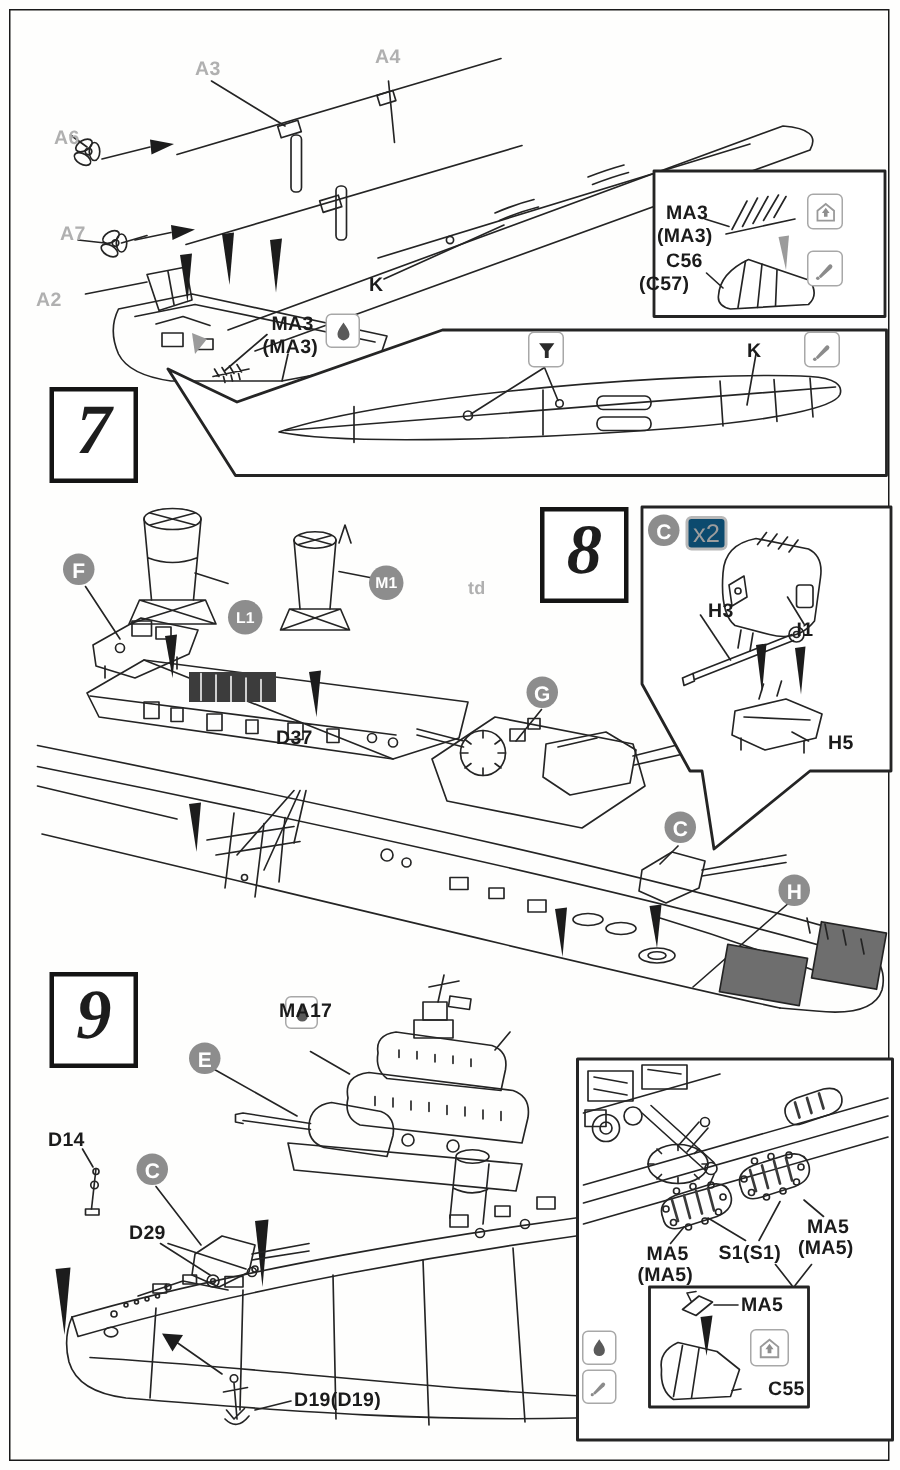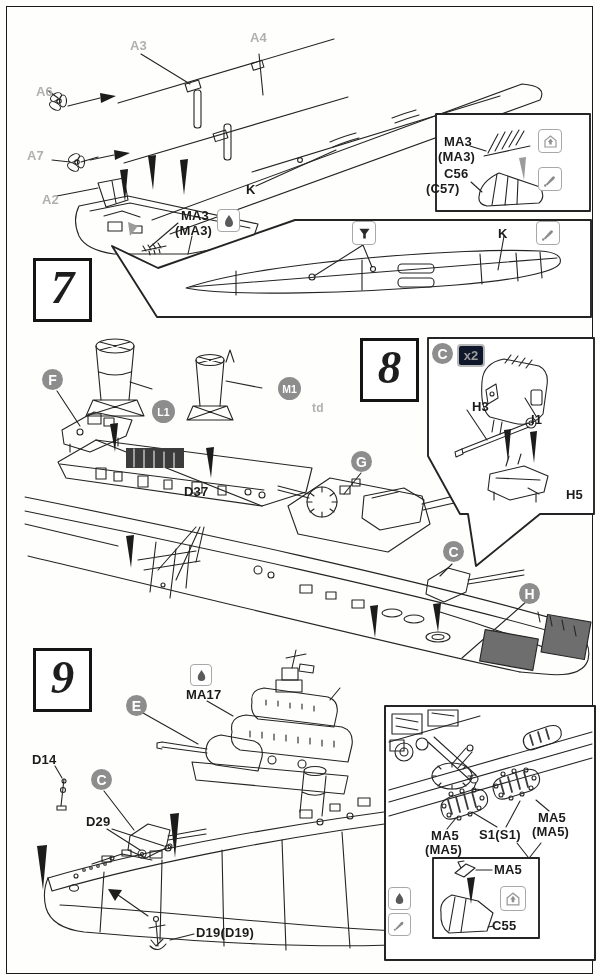--- a/index.html
+++ b/index.html
@@ -11,22 +11,22 @@
   .lbl.gray{color:#b0b0b0;}
   .lbl.sm{font-size:12px;}
   .badge{position:absolute;z-index:3;width:21px;height:21px;border-radius:50%;background:#8d8d8d;color:#fff;
          display:flex;align-items:center;justify-content:center;font-weight:bold;font-size:14px;}
   .badge.two{font-size:10.5px;width:23px;height:23px;}
   .step-box{position:absolute;z-index:3;width:53px;height:53px;background:#fff;border:3px solid #141414;
             display:flex;align-items:center;justify-content:center;font-family:"Liberation Serif",serif;
             font-style:italic;font-weight:bold;font-size:47px;color:#1d1d1d;line-height:1;padding-bottom:5px;box-sizing:content-box;}
   .icon-box{position:absolute;z-index:3;border:1.6px solid #a8a8a8;border-radius:4px;background:#fff;
             display:flex;align-items:center;justify-content:center;}
-  .qty-box{position:absolute;z-index:3;border:2px solid #b8b8b8;border-radius:4px;background:#0f172a;color:#9d9d9d;
-           font-weight:bold;font-size:13px;display:flex;align-items:center;justify-content:center;}
+  .qty-box{position:absolute;z-index:3;border:2px solid #b8b8b8;border-radius:4px;background:#0c4a6e;color:#9d9d9d;
+           font-weight:normal;font-size:17px;display:flex;align-items:center;justify-content:center;}
 </style>
 </head>
 <body>
 
 <div class="sheet">
   <div class="frame"></div>
 
   <svg class="art" width="600" height="980" viewBox="0 0 600 980" stroke="#242424" fill="none" stroke-width="1.1" stroke-linecap="round" stroke-linejoin="round">
 
     <g>
@@ -314,22 +314,22 @@
       <path d="M494,926 L488,927"></path>
     </g>
   </svg>
 
   <div class="step-box" style="left:33px;top:258px">
       <span>7</span>
     </div>
   <div class="lbl gray" style="left:36px;top:84px">A6</div>
   <div class="lbl gray" style="left:130px;top:38px">A3</div>
   <div class="lbl gray" style="left:250px;top:30px">A4</div>
-  <div class="lbl gray" style="left:27px;top:148px">A7</div>
-  <div class="lbl gray" style="left:42px;top:192px">A2</div>
+  <div class="lbl gray" style="left:40px;top:148px">A7</div>
+  <div class="lbl gray" style="left:24px;top:192px">A2</div>
   <div class="lbl" style="left:246px;top:182px">K</div>
   <div class="lbl" style="left:181px;top:208px">MA3</div>
   <div class="lbl" style="left:175px;top:223px">(MA3)</div>
   <div class="icon-box" style="left:217px;top:209px;width:21px;height:21px">
     <svg width="16" height="16" viewBox="0 0 20 20">
         <path d="M10,2.5 C12.2,6 15,9.2 15,12.4 a5,5 0 1,1 -10,0 C5,9.2 7.8,6 10,2.5 Z" fill="#5a5a5a"></path>
       </svg>
   </div>
 
   <div class="lbl" style="left:444px;top:134px">MA3</div>
@@ -360,61 +360,61 @@
         <path d="M4.5,15.5 L12,7 q1.5,-1.5 2.8,-.3 q1.2,1.2 -.3,2.8 L6,17 Z" fill="#8b8b8b"></path>
         <circle cx="3.8" cy="17" r="1.4" fill="#8b8b8b"></circle>
       </svg>
   </div>
 
   <div class="step-box" style="left:360px;top:338px">
       <span>8</span>
     </div>
   <div class="badge" style="left:42px;top:369px">F</div>
   <div class="badge two" style="left:152px;top:400px">L1</div>
-  <div class="badge two" style="left:278px;top:377px">M1</div>
-  <div class="lbl gray sm" style="left:312px;top:401px">td</div>
+  <div class="badge two" style="left:246px;top:377px">M1</div>
+  <div class="lbl gray sm" style="left:312px;top:385px">td</div>
   <div class="badge" style="left:351px;top:451px">G</div>
   <div class="lbl" style="left:184px;top:484px">D37</div>
   <div class="badge" style="left:443px;top:541px">C</div>
   <div class="badge" style="left:519px;top:583px">H</div>
 
   <div class="badge" style="left:432px;top:343px">C</div>
   <div class="qty-box" style="left:457px;top:344px;width:24px;height:19px">x2</div>
   <div class="lbl" style="left:472px;top:399px">H3</div>
   <div class="lbl" style="left:531px;top:412px">I1</div>
-  <div class="lbl" style="left:566px;top:487px">H5</div>
+  <div class="lbl" style="left:552px;top:487px">H5</div>
 
   <div class="step-box" style="left:33px;top:648px">
       <span>9</span>
     </div>
   <div class="badge" style="left:126px;top:695px">E</div>
   <div class="icon-box" style="left:190px;top:664px;width:20px;height:20px">
     <svg width="15" height="15" viewBox="0 0 20 20">
         <path d="M10,2.5 C12.2,6 15,9.2 15,12.4 a5,5 0 1,1 -10,0 C5,9.2 7.8,6 10,2.5 Z" fill="#5a5a5a"></path>
       </svg>
   </div>
-  <div class="lbl" style="left:186px;top:687px">MA17</div>
+  <div class="lbl" style="left:186px;top:666px">MA17</div>
   <div class="badge" style="left:91px;top:769px">C</div>
   <div class="lbl" style="left:32px;top:752px">D14</div>
   <div class="lbl" style="left:86px;top:814px">D29</div>
   <div class="lbl" style="left:196px;top:925px">D19(D19)</div>
 
   <div class="lbl" style="left:431px;top:828px">MA5</div>
   <div class="lbl" style="left:425px;top:842px">(MA5)</div>
   <div class="lbl" style="left:479px;top:827px">S1(S1)</div>
   <div class="lbl" style="left:538px;top:810px">MA5</div>
   <div class="lbl" style="left:532px;top:824px">(MA5)</div>
   <div class="lbl" style="left:494px;top:862px">MA5</div>
   <div class="icon-box" style="left:500px;top:886px;width:24px;height:23px">
     <svg width="18" height="18" viewBox="0 0 20 20">
         <path d="M3.5,16.5 V8.8 L10,3.5 L16.5,8.8 V16.5 Z" stroke="#999" stroke-width="1.4" fill="none"></path>
         <path d="M10,6.5 L13,10.5 H11.4 V13.5 H8.6 V10.5 H7 Z" fill="#8f8f8f"></path>
       </svg>
   </div>
-  <div class="lbl" style="left:492px;top:918px">C55</div>
+  <div class="lbl" style="left:512px;top:918px">C55</div>
   <div class="icon-box" style="left:388px;top:887px;width:21px;height:21px">
     <svg width="15" height="15" viewBox="0 0 20 20">
         <path d="M10,2.5 C12.2,6 15,9.2 15,12.4 a5,5 0 1,1 -10,0 C5,9.2 7.8,6 10,2.5 Z" fill="#5a5a5a"></path>
       </svg>
   </div>
   <div class="icon-box" style="left:388px;top:913px;width:21px;height:21px">
     <svg width="15" height="15" viewBox="0 0 20 20">
         <path d="M4.5,15.5 L12,7 q1.5,-1.5 2.8,-.3 q1.2,1.2 -.3,2.8 L6,17 Z" fill="#8b8b8b"></path>
         <circle cx="3.8" cy="17" r="1.4" fill="#8b8b8b"></circle>
       </svg>

